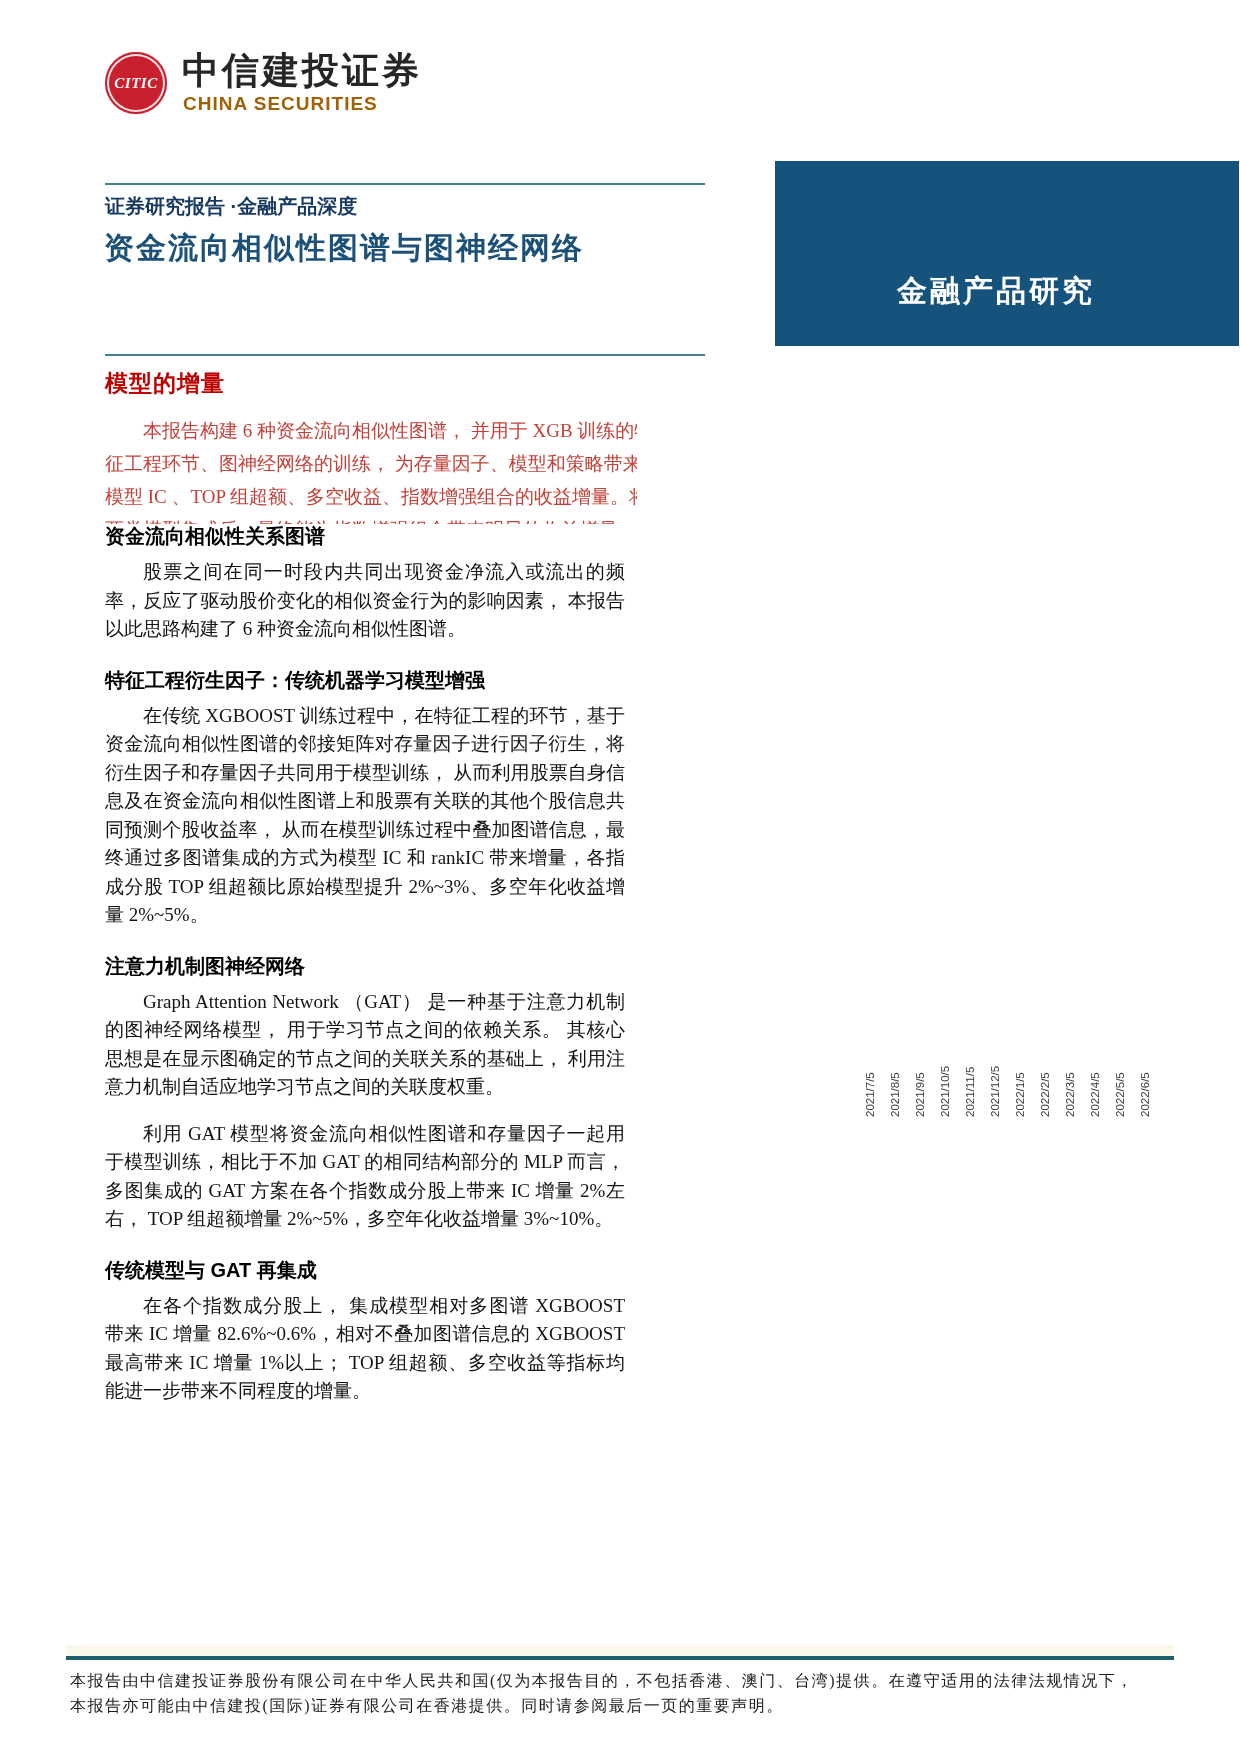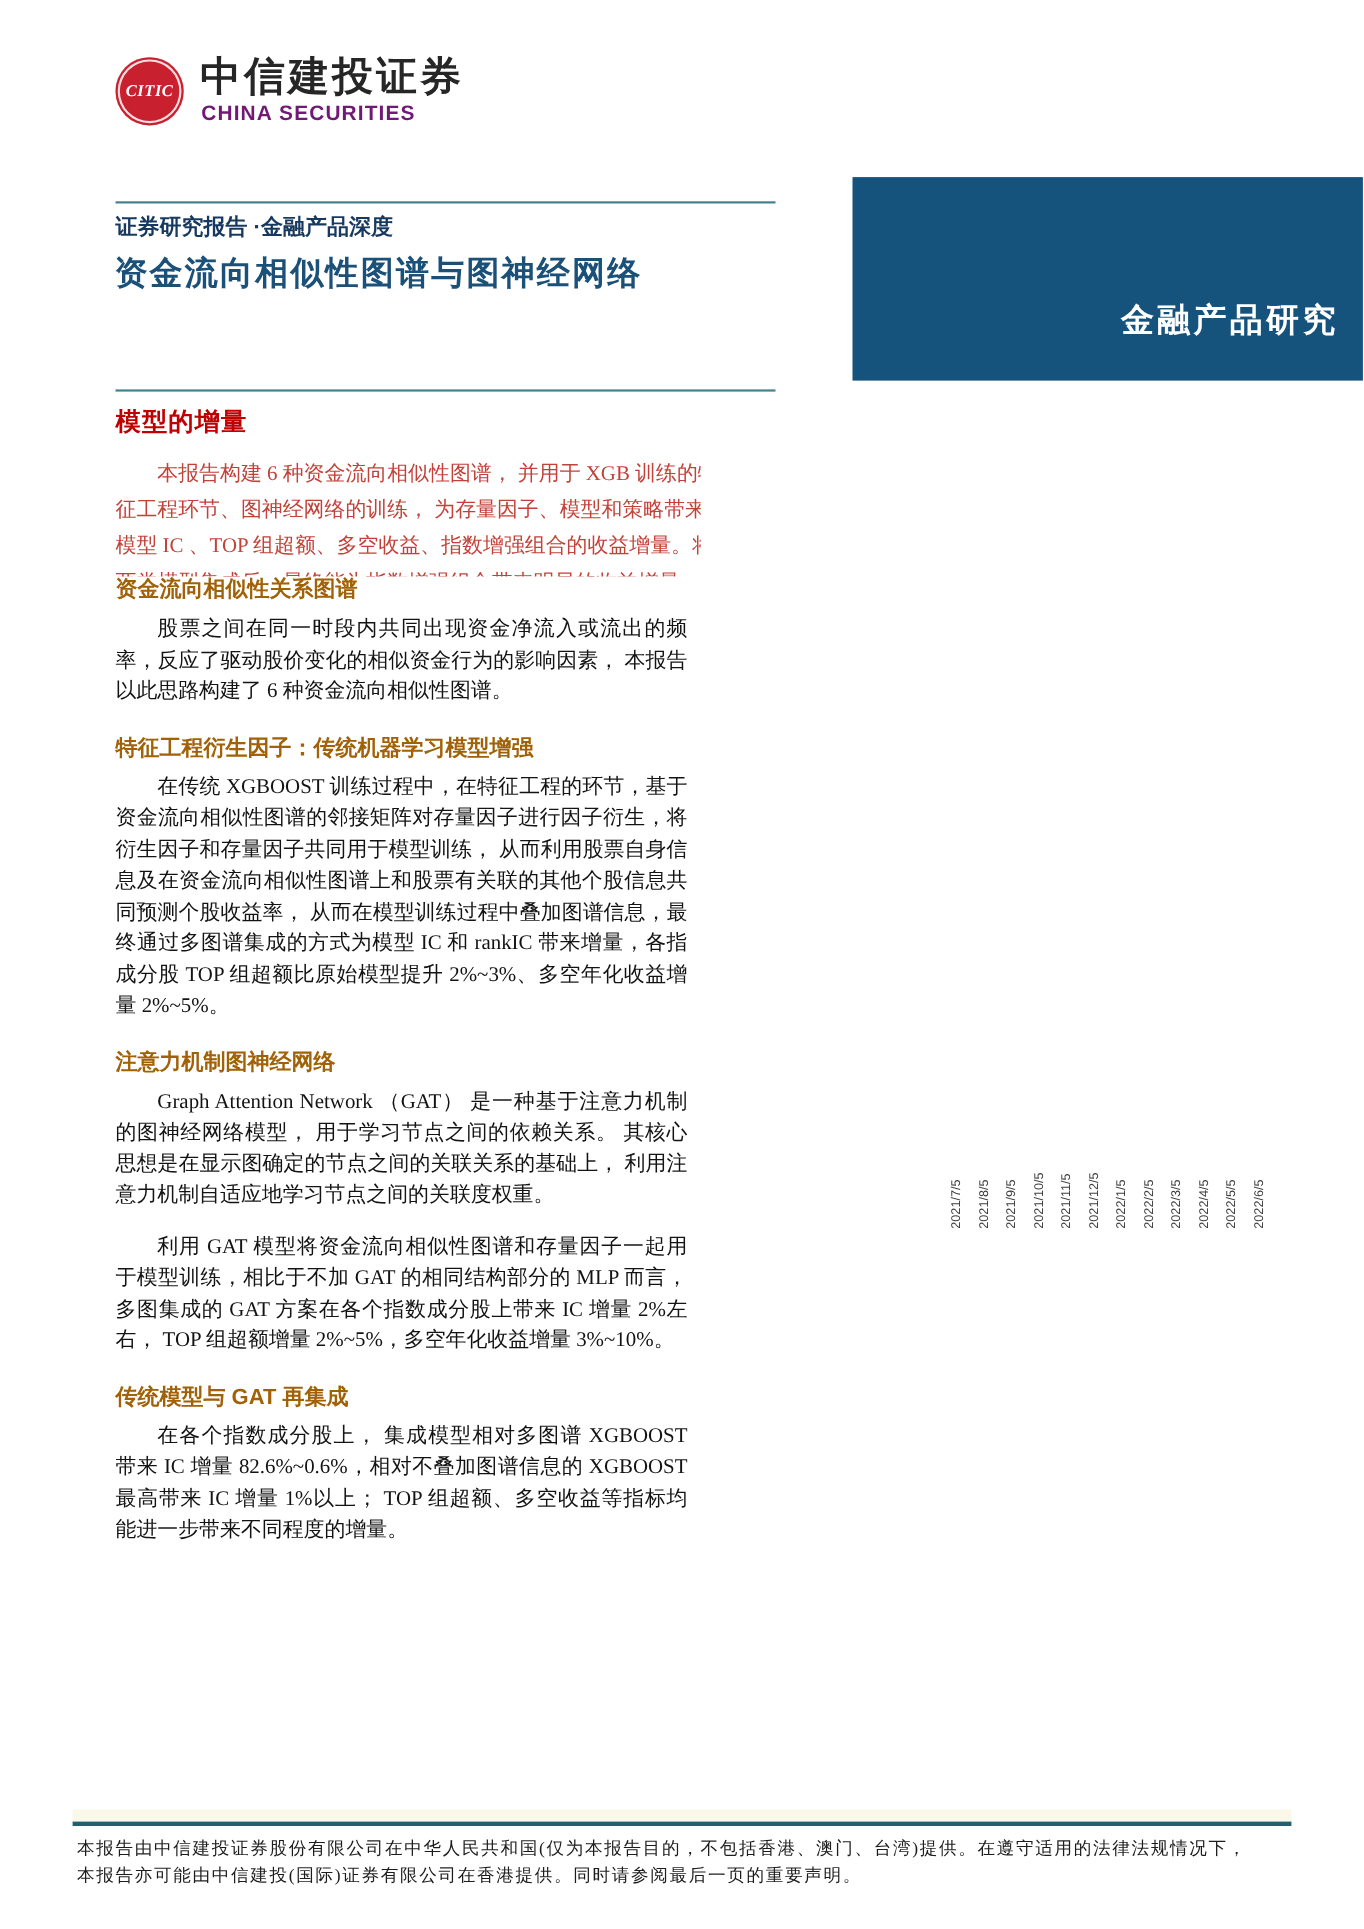--- a/index.html
+++ b/index.html
@@ -18,41 +18,41 @@
     box-shadow:inset 0 0 0 2px #C8202E, inset 0 0 0 4px rgba(255,255,255,.85);
   }
   .logo-cn{
     position:absolute; left:182px; top:50px;
     font-family:"Liberation Serif", serif; font-weight:bold;
     font-size:37px; line-height:42px; color:#262626; letter-spacing:3px;
   }
   .logo-en{
     position:absolute; left:183px; top:93px;
     font-family:"Liberation Sans", sans-serif; font-weight:800;
-    font-size:19px; color:#701a75; letter-spacing:1px;
+    font-size:19px; color:#a16207; letter-spacing:1px;
   }
   
   .rule{position:absolute; left:105px; width:600px; height:2px; background:#45808E;}
   .rule-1{top:183px;}
   .rule-2{top:354px;}
   .kicker{
     position:absolute; left:105px; top:193px;
     font-family:"Liberation Sans", sans-serif; font-weight:bold;
     font-size:20px; color:#17395F;
   }
   .doc-title{
     position:absolute; left:104px; top:228px;
     font-family:"Liberation Sans", sans-serif; font-weight:bold;
     font-size:30px; color:#1B5078; letter-spacing:2px;
   }
   
   .banner{
     position:absolute; left:775px; top:161px; width:464px; height:185px;
     background:#15537D;
-    display:flex; align-items:flex-end; justify-content:flex-end;
+    display:flex; align-items:flex-end; justify-content:center;
     padding:0 22px 34px 0; box-sizing:border-box;
   }
   .banner .banner-text{
     font-family:"Liberation Sans", sans-serif; font-weight:bold;
     font-size:30px; color:#ffffff; letter-spacing:3px;
   }
   
   .core-heading{
     position:absolute; left:105px; top:368px;
     font-family:"Liberation Sans", sans-serif; font-weight:bold;
@@ -63,21 +63,21 @@
     overflow:hidden;
   }
   .core-line{
     font-size:19px; line-height:33px; color:#C2423A; white-space:nowrap;
   }
   .core-line.first{text-indent:2em;}
   
   .main-col{position:absolute; left:105px; top:524px; width:532px;}
   .sec-heading{
     font-family:"Liberation Sans", sans-serif; font-weight:bold;
-    font-size:20px; color:#a16207; margin:24px 0 10px 0; line-height:24px;
+    font-size:20px; color:#000000; margin:24px 0 10px 0; line-height:24px;
   }
   .sec-heading.first{margin-top:0;}
   .para{
     font-size:19px; line-height:28.5px; text-align:justify;
     text-indent:2em; margin:0 12px 18px 0; color:#131313;
   }
   
   .axis-dates{
     position:absolute; left:860px; top:1045px; height:72px;
     display:flex;

